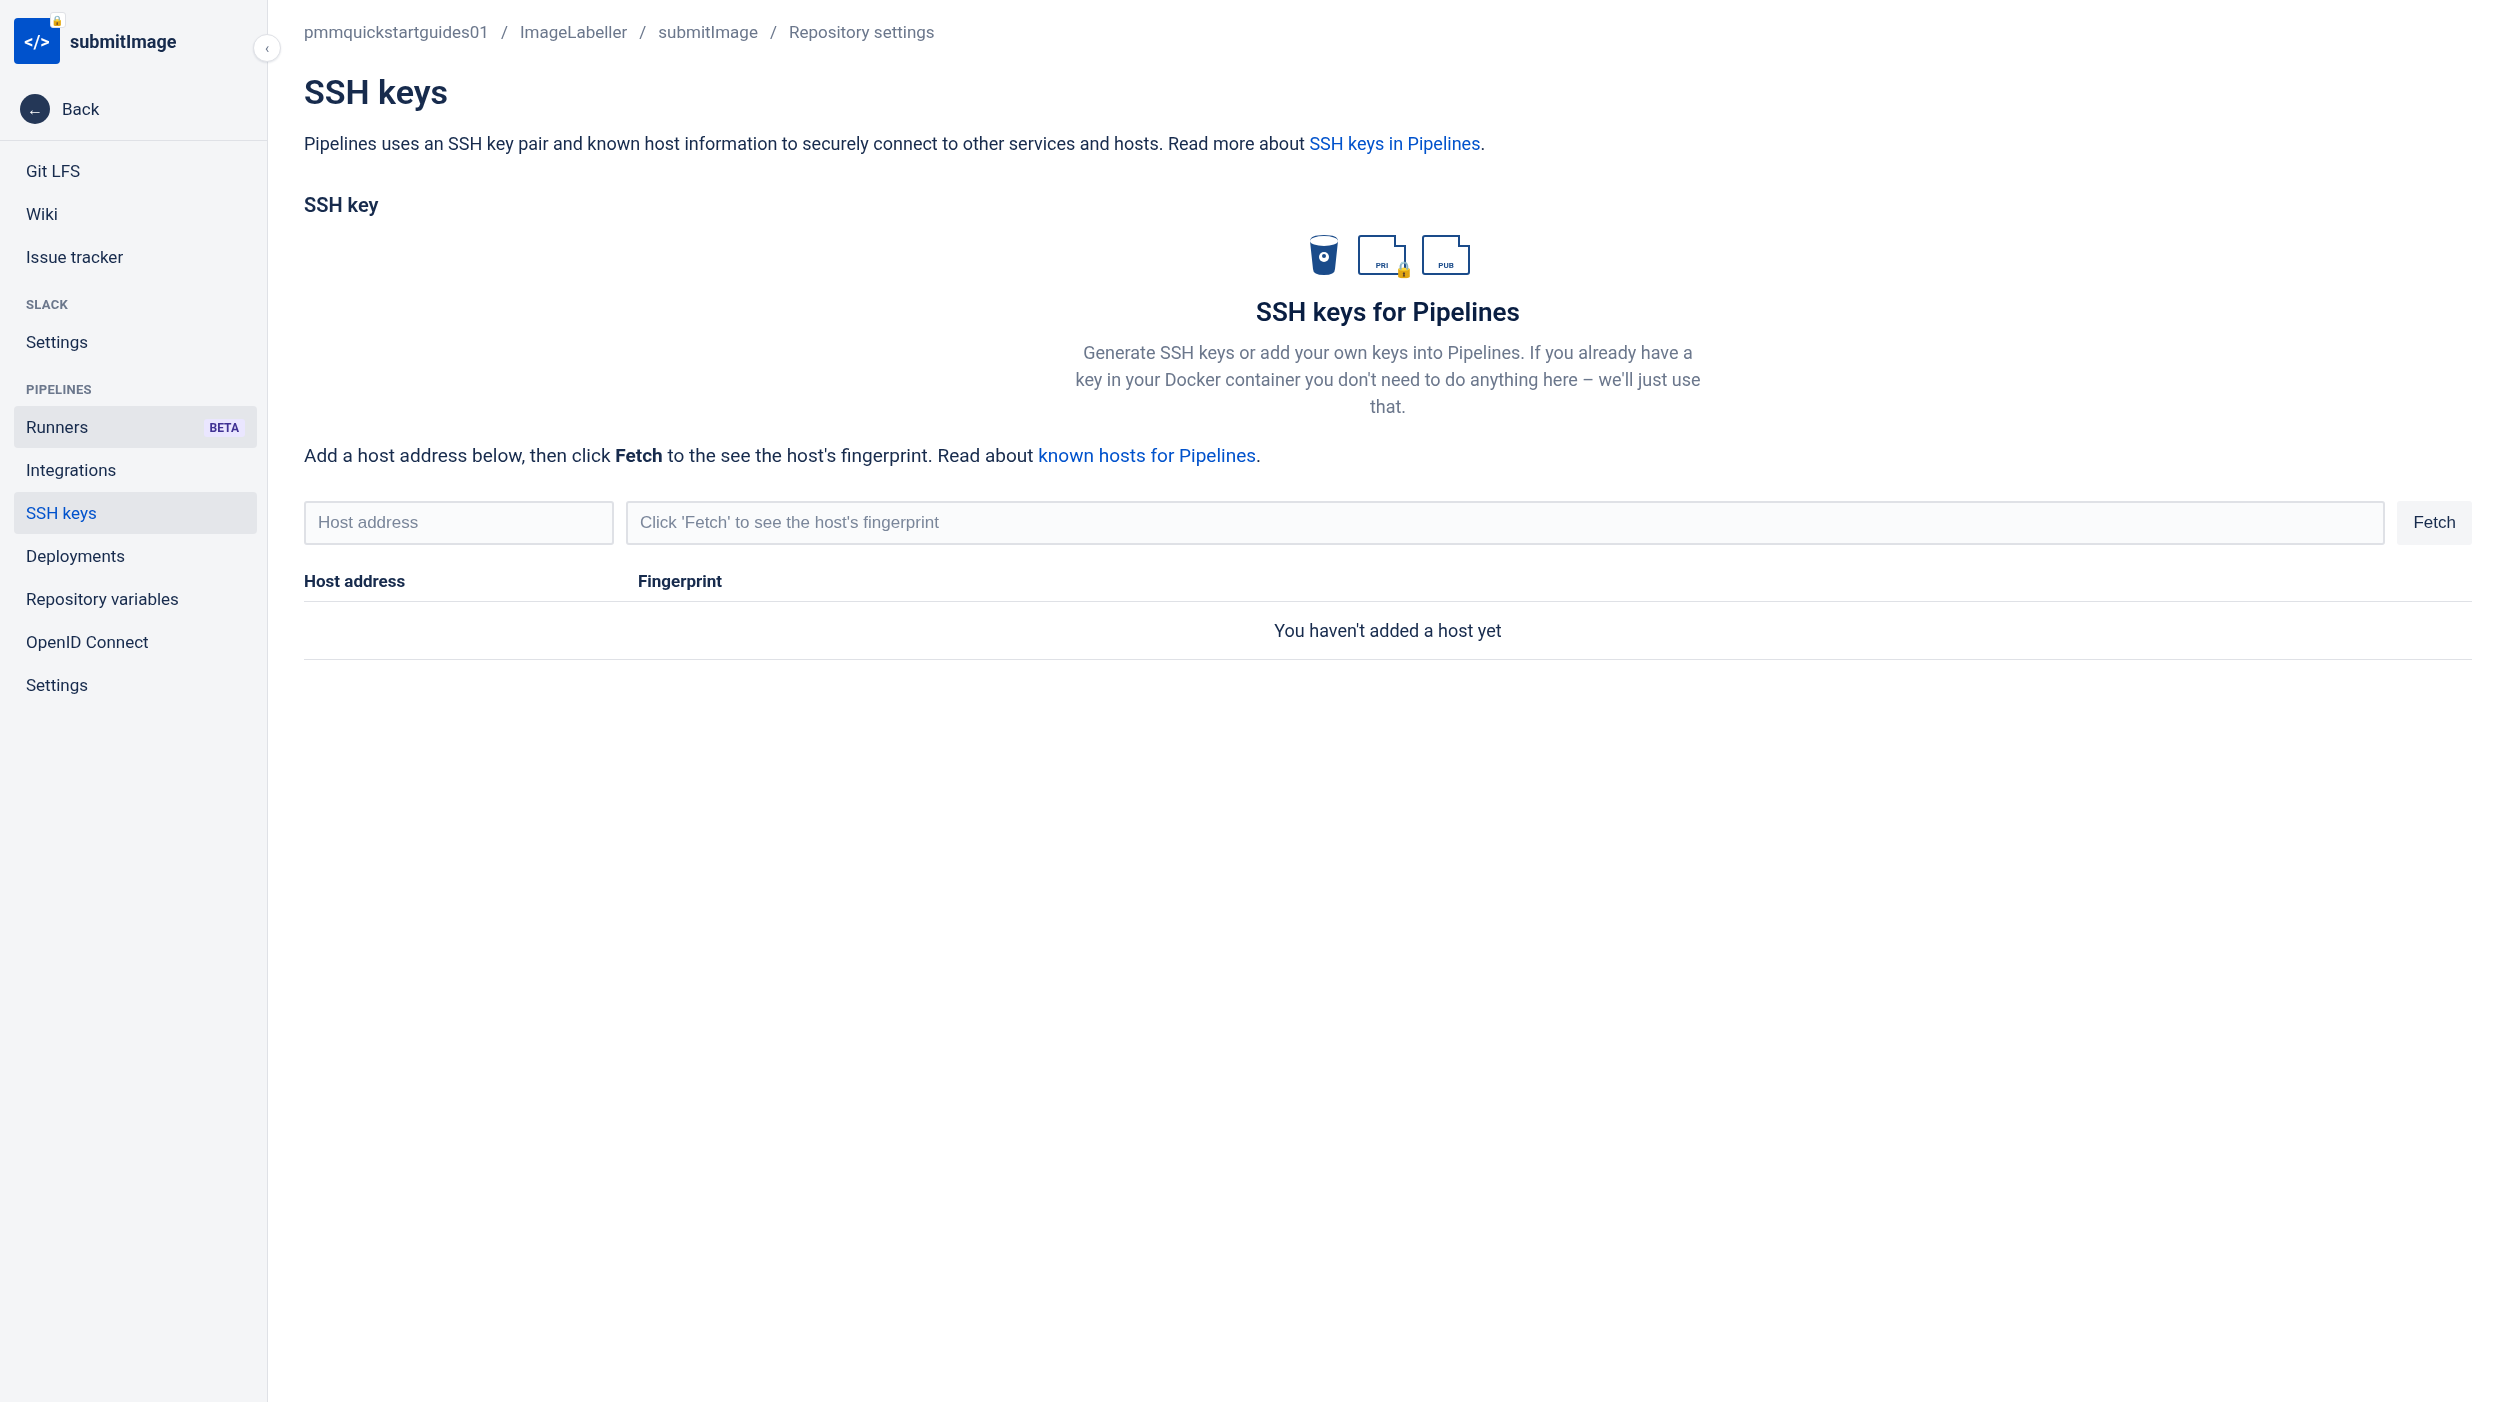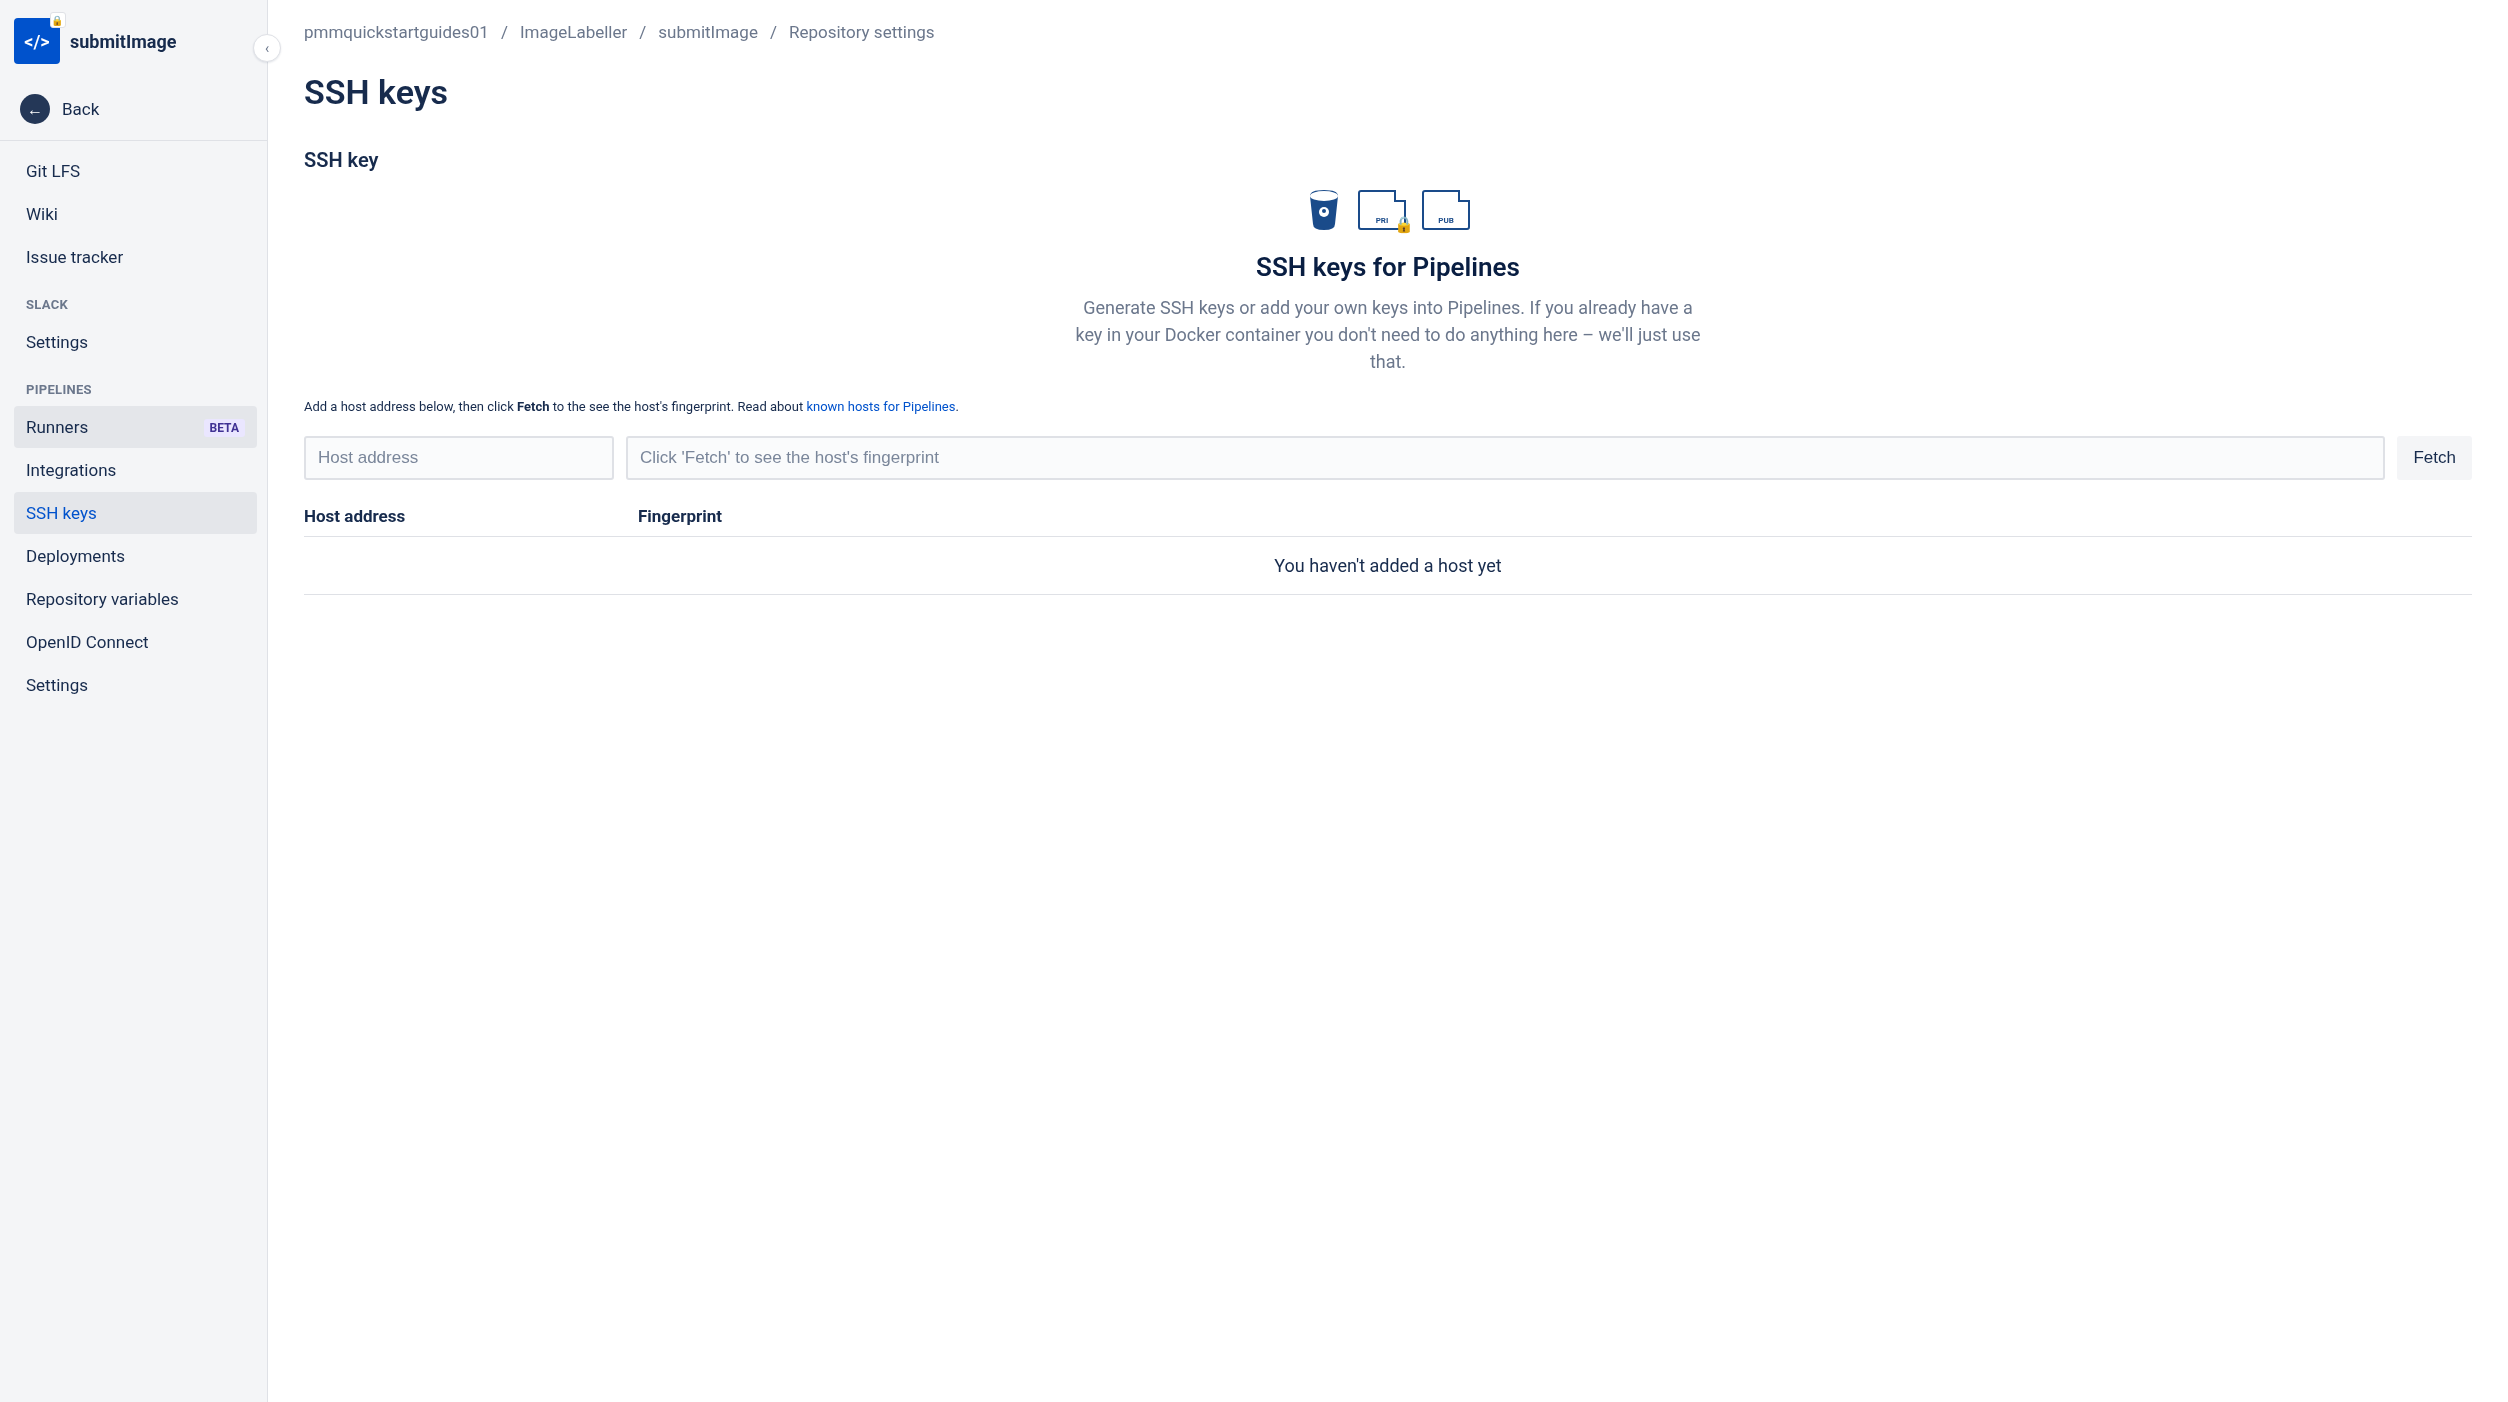--- a/index.html
+++ b/index.html
@@ -34,21 +34,21 @@
   .intro { font-size:18px; color:#172B4D; line-height:1.5; }
   .intro a { color:#0052CC; text-decoration:none; }
   h2.section { font-size:20px; font-weight:600; color:#172B4D; margin-top:36px; margin-bottom:18px; }
   .card-center { text-align:center; max-width:900px; margin:0 auto; }
   .icon-row { display:flex; justify-content:center; gap:16px; margin-bottom:22px; }
   .card-title { font-size:26px; font-weight:600; color:#091E42; margin-bottom:12px; }
   .card-desc { font-size:18px; color:#6B778C; line-height:1.5; max-width:640px; margin:0 auto 24px; }
   .btn-row { display:flex; justify-content:center; gap:20px; align-items:center; }
   .btn-primary { background:#0747A6; color:#fff; border:none; border-radius:3px; padding:10px 16px; font-size:17px; font-weight:500; cursor:pointer; }
   .btn-link { background:none; border:none; color:#172B4D; font-size:17px; font-weight:500; cursor:pointer; }
-  .kh-desc { font-size:13px; color:#172B4D; margin-bottom:22px; }
+  .kh-desc { font-size:19px; color:#172B4D; margin-bottom:34px; }
   .kh-desc .bold { font-weight:700; }
   .kh-desc a { color:#0052CC; text-decoration:none; }
   .kh-row { display:flex; gap:12px; align-items:stretch; margin-bottom:26px; }
   .kh-row input { flex:0 0 auto; font-size:17px; padding:10px 12px; border:2px solid #DFE1E6; border-radius:3px; background:#FAFBFC; color:#172B4D; }
   .kh-row input::placeholder { color:#7A869A; }
   #host-address-input { width:310px; }
   #fingerprint-input { flex:1; }
   .btn-secondary { background:#F4F5F7; border:none; border-radius:3px; padding:10px 16px; font-size:17px; font-weight:500; cursor:pointer; color:#172B4D; }
   .kh-table-head { display:flex; gap:12px; font-size:17px; font-weight:700; color:#172B4D; padding-bottom:10px; border-bottom:1px solid #DFE1E6; }
   .kh-col1 { width:322px; }
@@ -130,20 +130,23 @@
         <span class="sep">/</span>
       <span class="crumb">ImageLabeller</span>
         <span class="sep">/</span>
       <span class="crumb">submitImage</span>
         <span class="sep">/</span>
       <span class="crumb">Repository settings</span>
     </nav>
 
     <h1 class="page-title">SSH keys</h1>
 
+    <p class="intro">
+      <span>Pipelines uses an SSH key pair and known host information to securely connect to other services and hosts. Read more about </span><a href="#">SSH keys in Pipelines</a><span>.</span>
+    </p>
 
     <h2 class="section">SSH key</h2>
 
     <div class="card-center">
       <div class="icon-row">
         <svg width="36" height="40" viewBox="0 0 36 40">
             <path fill="#1A4B8A" d="M4 6 Q4 0 18 0 Q32 0 32 6 L29 34 Q29 40 18 40 Q7 40 7 34 Z"></path>
             <ellipse cx="18" cy="6" rx="14" ry="5" fill="#fff"></ellipse>
             <circle cx="18" cy="22" r="5" fill="#fff"></circle>
             <circle cx="18" cy="21" r="2" fill="#1A4B8A"></circle>

